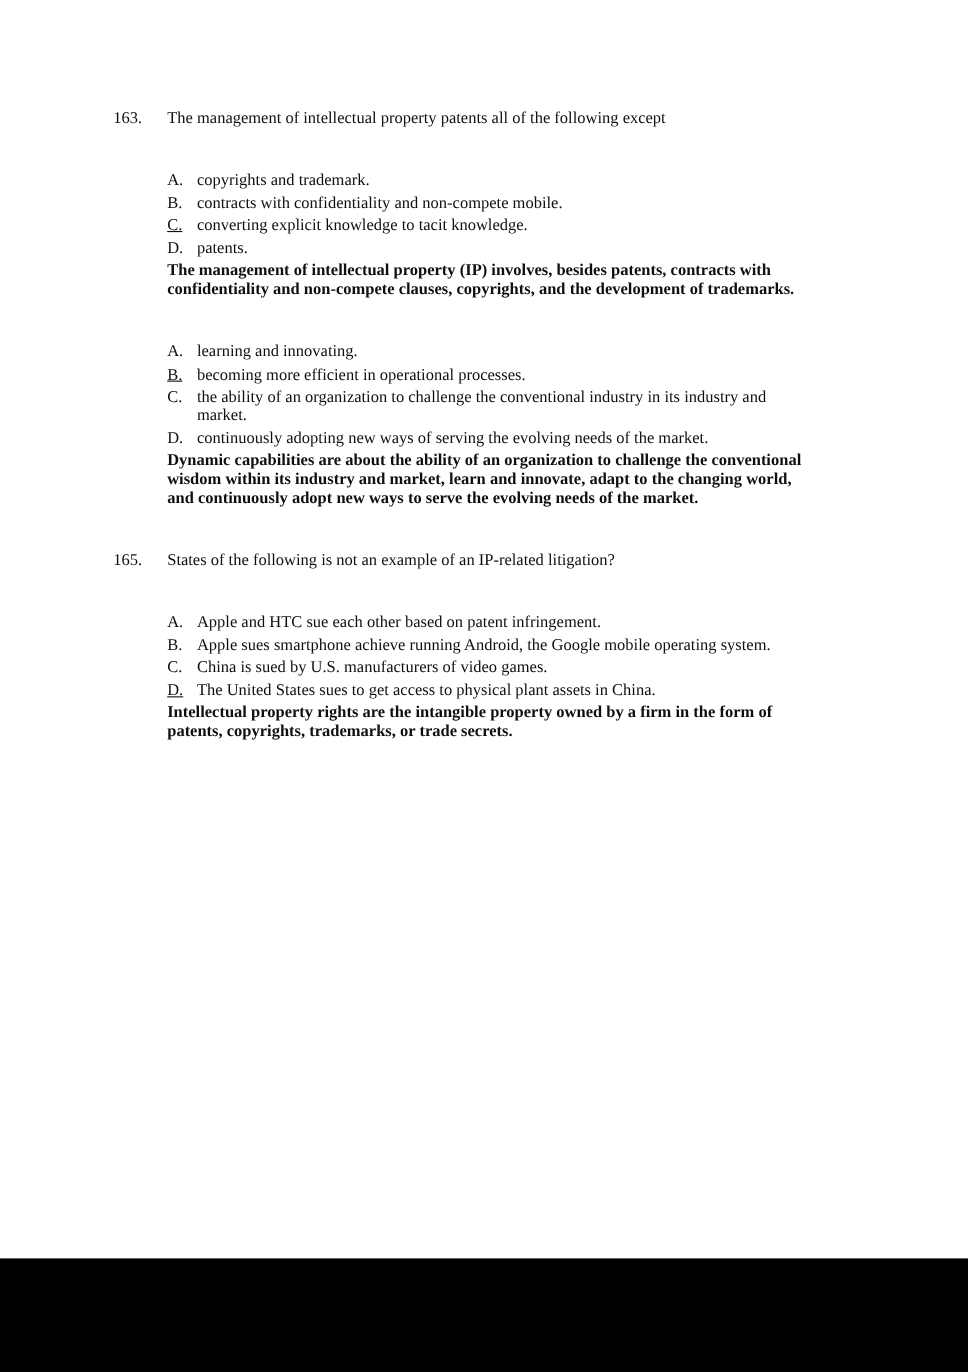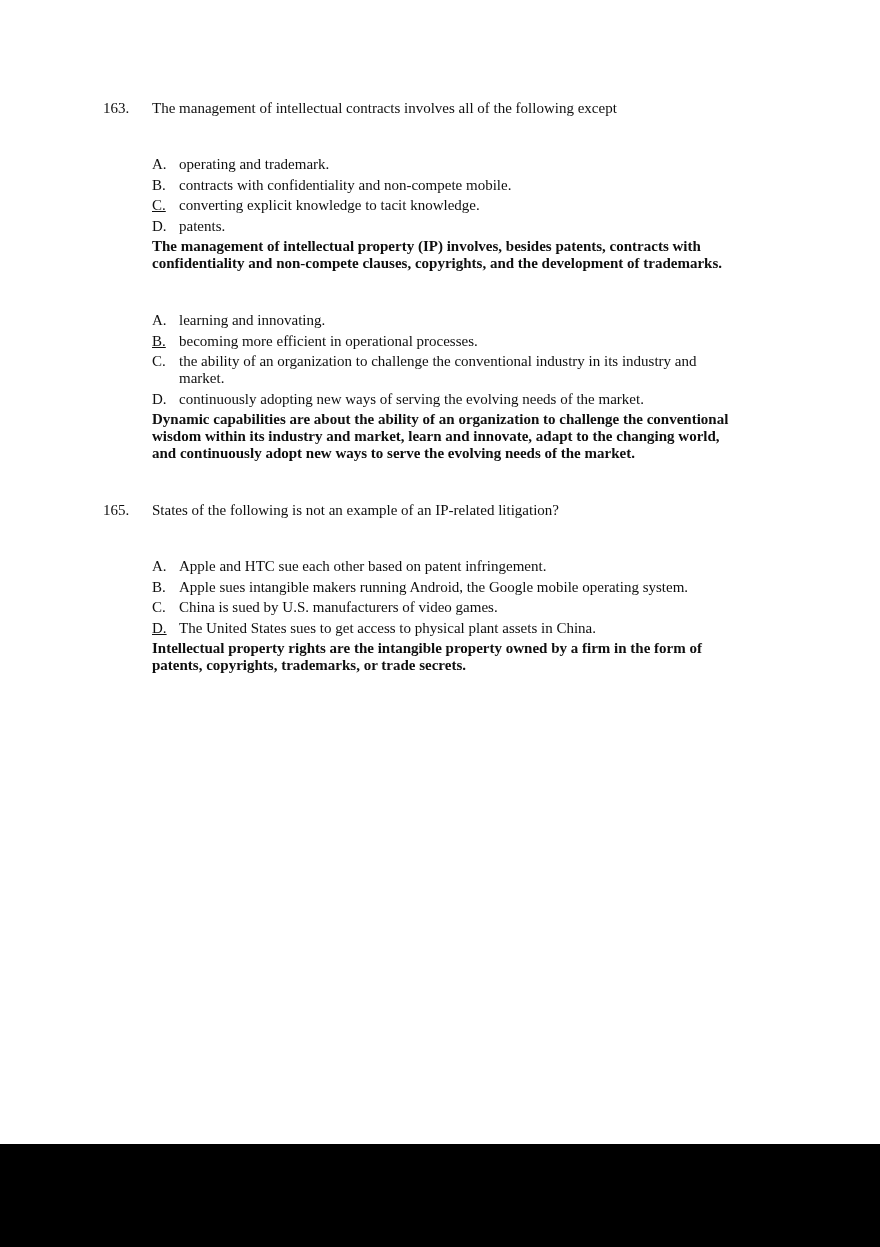--- a/index.html
+++ b/index.html
@@ -43,26 +43,26 @@
 </style>
 </head>
 <body>
 
 <div class="page">
   <div class="content">
 
     <div class="question">
       <div class="q-header">
         <span class="q-num">163.</span>
-        <span class="q-text">The management of intellectual contracts involves all of the following except</span>
+        <span class="q-text">The management of intellectual property patents all of the following except</span>
       </div>
       <div class="options">
         <div class="option">
           <span class="opt-letter">A.</span>
-          <span class="opt-text">operating and trademark.</span>
+          <span class="opt-text">copyrights and trademark.</span>
         </div>
         <div class="option">
           <span class="opt-letter">B.</span>
           <span class="opt-text">contracts with confidentiality and non-compete mobile.</span>
         </div>
         <div class="option correct">
           <span class="opt-letter">C.</span>
           <span class="opt-text">converting explicit knowledge to tacit knowledge.</span>
         </div>
         <div class="option">
@@ -104,21 +104,21 @@
         <span class="q-num">165.</span>
         <span class="q-text">States of the following is not an example of an IP-related litigation?</span>
       </div>
       <div class="options">
         <div class="option">
           <span class="opt-letter">A.</span>
           <span class="opt-text">Apple and HTC sue each other based on patent infringement.</span>
         </div>
         <div class="option">
           <span class="opt-letter">B.</span>
-          <span class="opt-text">Apple sues intangible makers running Android, the Google mobile operating system.</span>
+          <span class="opt-text">Apple sues smartphone achieve running Android, the Google mobile operating system.</span>
         </div>
         <div class="option">
           <span class="opt-letter">C.</span>
           <span class="opt-text">China is sued by U.S. manufacturers of video games.</span>
         </div>
         <div class="option correct">
           <span class="opt-letter">D.</span>
           <span class="opt-text">The United States sues to get access to physical plant assets in China.</span>
         </div>
       </div>

